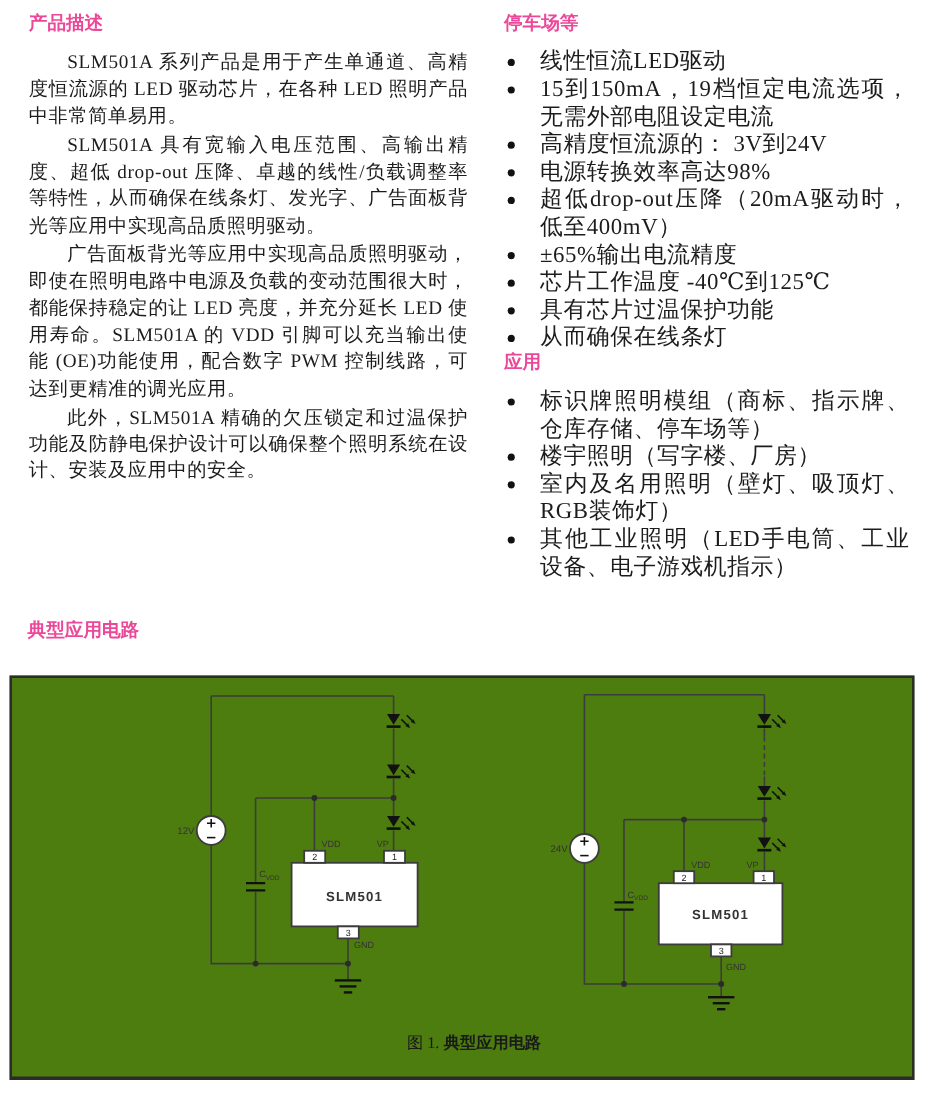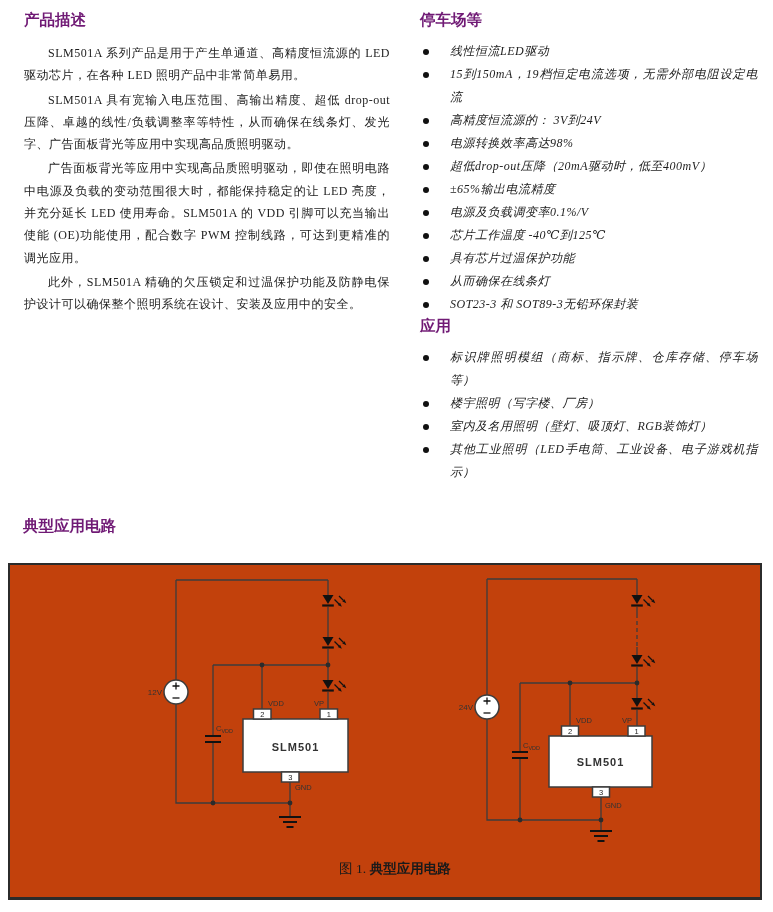--- a/index.html
+++ b/index.html
@@ -1,38 +1,38 @@
 <!DOCTYPE html>
 <html lang="zh"><head>
 <meta charset="utf-8">
 <style>
   html,body{margin:0;padding:0;background:#ffffff;}
   body{width:773px;height:912px;font-family:"Liberation Serif","DejaVu Serif",serif;color:#1c1c1c;}
   .page{position:relative;width:773px;height:912px;overflow:hidden;background:#fff;}
 
   .heading{font-family:"Liberation Sans","DejaVu Sans",sans-serif;font-weight:bold;
-           font-size:15.5px;color:#701a75;margin:0;line-height:20px;}
+           font-size:15.5px;color:#ec4899;margin:0;line-height:20px;}
 
   .col-left{position:absolute;left:24px;top:10px;width:366px;}
-  .col-left p{margin:2px 0 0;text-indent:2em;font-size:12px;line-height:22.3px;
+  .col-left p{margin:2px 0 0;text-indent:2em;font-size:16px;line-height:22.3px;
               letter-spacing:0.5px;text-align:justify;}
   .col-left p:first-of-type{margin-top:12px;}
 
   .col-right{position:absolute;left:420px;top:10px;width:338px;}
   .col-right ul{list-style:none;margin:10px 0 0;padding:0;}
-  .col-right li{position:relative;padding-left:30px;font-size:12px;line-height:23px;
-                letter-spacing:0.5px;text-align:justify;font-style:italic;}
+  .col-right li{position:relative;padding-left:30px;font-size:19px;line-height:23px;
+                letter-spacing:0.5px;text-align:justify;}
   .col-right li::before{content:"";position:absolute;left:3px;top:9px;width:6px;height:6px;
                 border-radius:50%;background:#111;}
   .apps-heading{}
 
   .circuit-heading{position:absolute;left:23px;top:516px;}
 
   .figure-box{position:absolute;left:8px;top:563px;width:750px;height:332px;
-              border:2px solid #2b2b2b;border-bottom-width:3px;background:#c2410c;}
+              border:2px solid #2b2b2b;border-bottom-width:3px;background:#4d7c0f;}
   .figure-box svg{display:block;}
 
   .cir-line{stroke:#3c3c3c;stroke-width:1.3;fill:none;}
   .cir-dash{stroke:#3c3c3c;stroke-width:1.3;fill:none;stroke-dasharray:4 3;}
   .cir-box{stroke:#3c3c3c;stroke-width:1.5;fill:#ffffff;}
   .cir-dot{fill:#2b2b2b;}
   .lbl{font-family:"Liberation Sans","DejaVu Sans",sans-serif;font-size:8px;fill:#333;}
   .lbl-sm{font-family:"Liberation Sans","DejaVu Sans",sans-serif;font-size:7.5px;fill:#333;}
   .pin-num{font-family:"Liberation Sans","DejaVu Sans",sans-serif;font-size:7.5px;fill:#222;
            text-anchor:middle;}
@@ -56,25 +56,23 @@
 
   <div class="col-right">
     <h2 class="heading">停车场等</h2>
     <ul>
       <li>线性恒流LED驱动</li>
       <li>15到150mA，19档恒定电流选项，无需外部电阻设定电流</li>
       <li>高精度恒流源的： 3V到24V</li>
       <li>电源转换效率高达98%</li>
       <li>超低drop-out压降（20mA驱动时，低至400mV）</li>
       <li>±65%输出电流精度</li>
-      <li>电源及负载调变率0.1%/V</li>
       <li>芯片工作温度 -40℃到125℃</li>
       <li>具有芯片过温保护功能</li>
       <li>从而确保在线条灯</li>
-      <li>SOT23-3 和 SOT89-3无铅环保封装</li>
     </ul>
     <h2 class="heading apps-heading">应用</h2>
     <ul>
       <li>标识牌照明模组（商标、指示牌、仓库存储、停车场等）</li>
       <li>楼宇照明（写字楼、厂房）</li>
       <li>室内及名用照明（壁灯、吸顶灯、RGB装饰灯）</li>
       <li>其他工业照明（LED手电筒、工业设备、电子游戏机指示）</li>
     </ul>
   </div>
 

